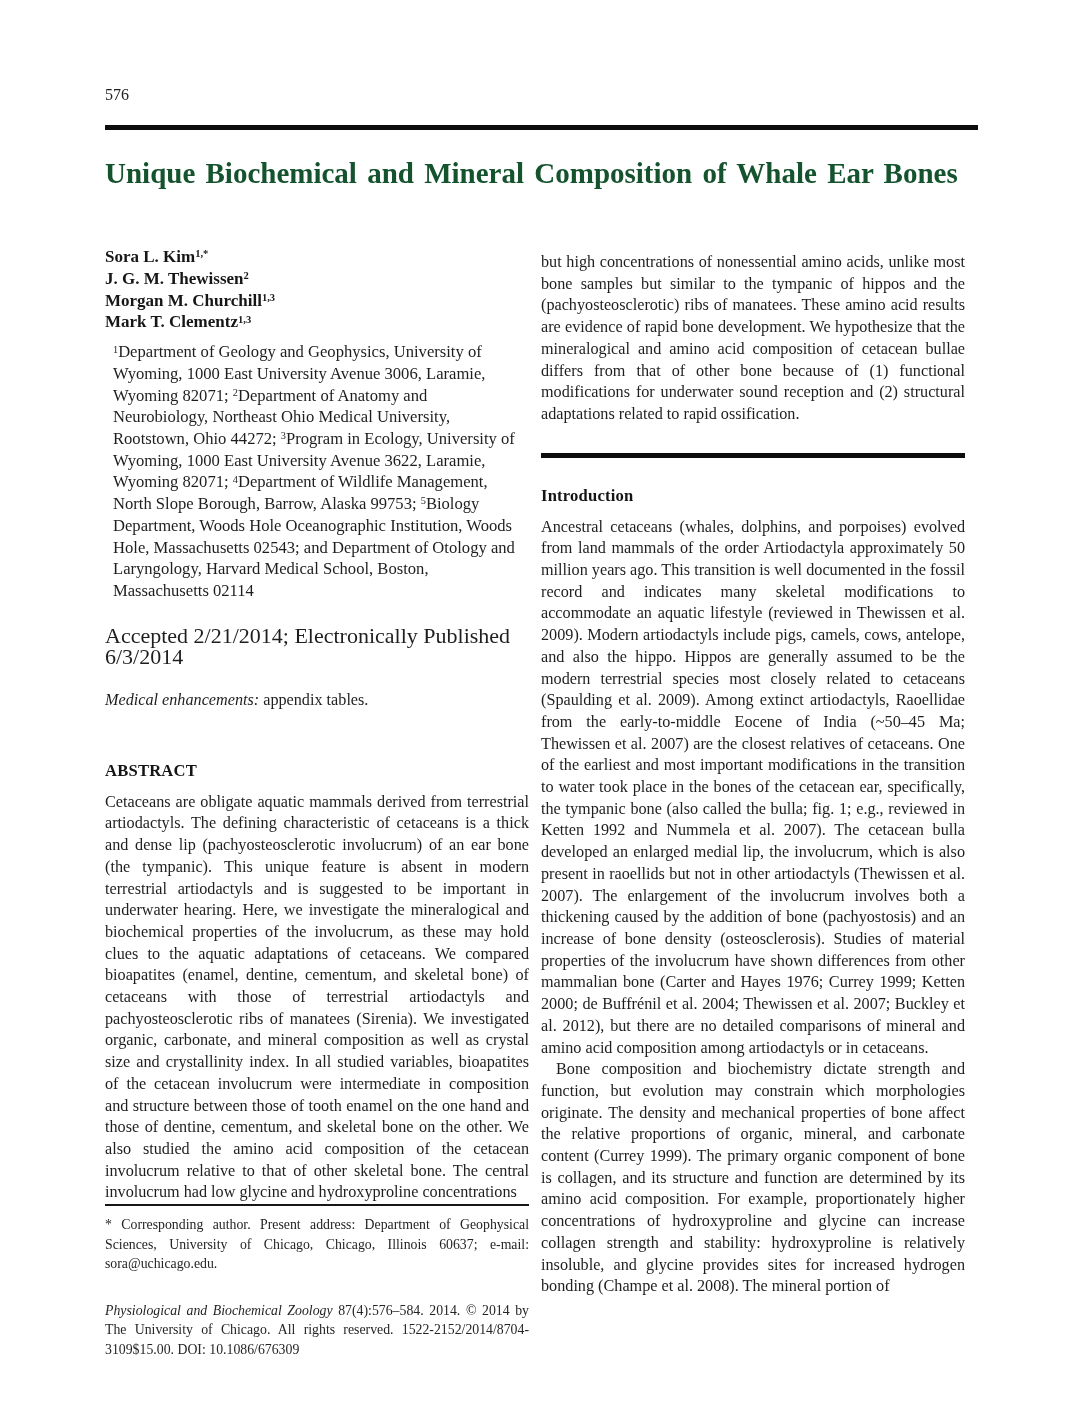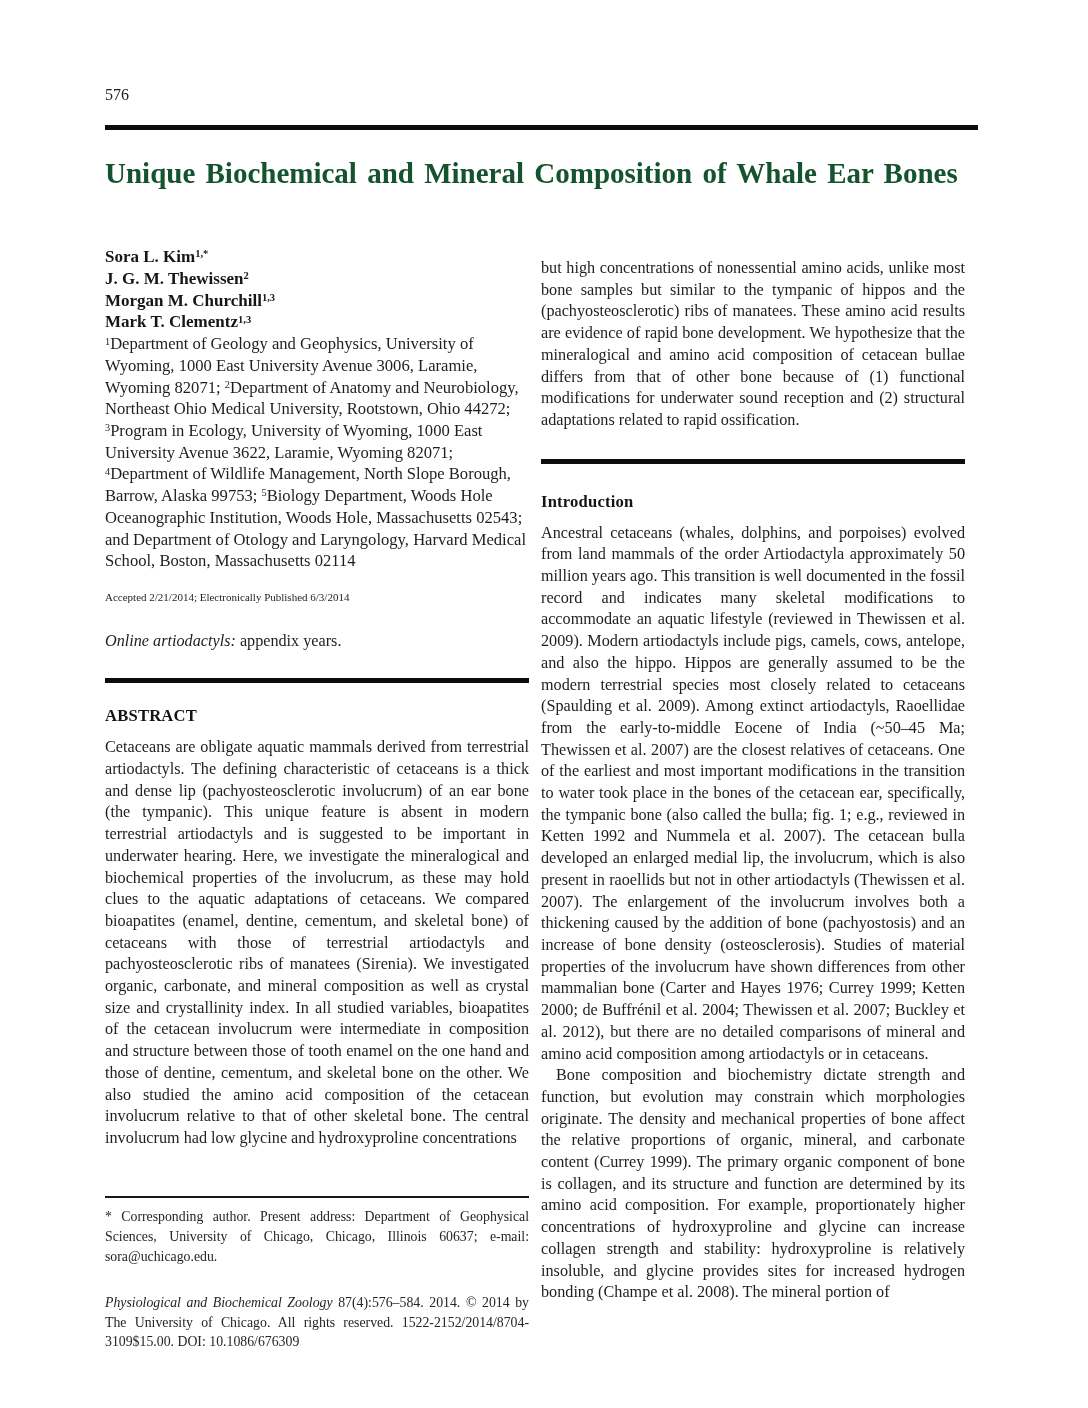--- a/index.html
+++ b/index.html
@@ -58,29 +58,29 @@
     font-weight: bold;
     color: #161616;
   }
   .sup {
     font-size: 0.62em;
     position: relative;
     top: -0.45em;
     line-height: 0;
   }
   .affiliations {
-    margin: 0;
+    margin: 8px;
     font-size: 16.6px;
     line-height: 21.7px;
     text-align: left;
     color: #1e1e1e;
   }
   .accepted-line {
     margin: 15px 0 0 0;
-    font-size: 11px;
+    font-size: 22px;
     line-height: 21.7px;
   }
   .online-line {
     margin: 22px 0 0 0;
     font-size: 16.2px;
     line-height: 21.7px;
   }
   .italic { font-style: italic; }
   .section-rule {
     height: 5px;
@@ -96,21 +96,21 @@
     letter-spacing: 0.2px;
   }
   .body-text {
     margin: 11px 0 0 0;
     font-size: 16.2px;
     line-height: 21.7px;
     text-align: justify;
     color: #1e1e1e;
   }
   .body-text.first {
-    margin-top: 12px;
+    margin-top: 6px;
   }
   .body-text.indent {
     margin-top: 0;
     text-indent: 15px;
   }
   .col.right .section-rule { margin-top: 27px; }
   .col.right .section-heading { margin-top: 28px; }
   .footnote {
     margin-top: auto;
     font-size: 13.8px;
@@ -139,21 +139,21 @@
 
     <div class="col left">
       <div class="authors">
           <div><span>Sora L. Kim</span><span class="sup">1,*</span></div>
           <div><span>J. G. M. Thewissen</span><span class="sup">2</span></div>
           <div><span>Morgan M. Churchill</span><span class="sup">1,3</span></div>
           <div><span>Mark T. Clementz</span><span class="sup">1,3</span></div>
         </div>
       <p class="affiliations"><span class="sup">1</span>Department of Geology and Geophysics, University of Wyoming, 1000 East University Avenue 3006, Laramie, Wyoming 82071; <span class="sup">2</span>Department of Anatomy and Neurobiology, Northeast Ohio Medical University, Rootstown, Ohio 44272; <span class="sup">3</span>Program in Ecology, University of Wyoming, 1000 East University Avenue 3622, Laramie, Wyoming 82071; <span class="sup">4</span>Department of Wildlife Management, North Slope Borough, Barrow, Alaska 99753; <span class="sup">5</span>Biology Department, Woods Hole Oceanographic Institution, Woods Hole, Massachusetts 02543; and Department of Otology and Laryngology, Harvard Medical School, Boston, Massachusetts 02114</p>
       <p class="accepted-line">Accepted 2/21/2014; Electronically Published 6/3/2014</p>
-      <p class="online-line"><span class="italic">Online artiodactyls:</span><span> appendix years.</span></p>
+      <p class="online-line"><span class="italic">Medical enhancements:</span><span> appendix tables.</span></p>
       <div class="section-rule"></div>
       <h2 class="section-heading">ABSTRACT</h2>
       <p class="body-text">Cetaceans are obligate aquatic mammals derived from terrestrial artiodactyls. The defining characteristic of cetaceans is a thick and dense lip (pachyosteosclerotic involucrum) of an ear bone (the tympanic). This unique feature is absent in modern terrestrial artiodactyls and is suggested to be important in underwater hearing. Here, we investigate the mineralogical and biochemical properties of the involucrum, as these may hold clues to the aquatic adaptations of cetaceans. We compared bioapatites (enamel, dentine, cementum, and skeletal bone) of cetaceans with those of terrestrial artiodactyls and pachyosteosclerotic ribs of manatees (Sirenia). We investigated organic, carbonate, and mineral composition as well as crystal size and crystallinity index. In all studied variables, bioapatites of the cetacean involucrum were intermediate in composition and structure between those of tooth enamel on the one hand and those of dentine, cementum, and skeletal bone on the other. We also studied the amino acid composition of the cetacean involucrum relative to that of other skeletal bone. The central involucrum had low glycine and hydroxyproline concentrations</p>
       <div class="footnote">
         <div class="footnote-rule"></div>
         <p>* Corresponding author. Present address: Department of Geophysical Sciences, University of Chicago, Chicago, Illinois 60637; e-mail: sora@uchicago.edu.</p>
         <p class="citation"><span class="italic">Physiological and Biochemical Zoology</span><span> 87(4):576–584. 2014. © 2014 by The University of Chicago. All rights reserved. 1522-2152/2014/8704-3109$15.00. DOI: 10.1086/676309</span></p>
       </div>
     </div>
 

